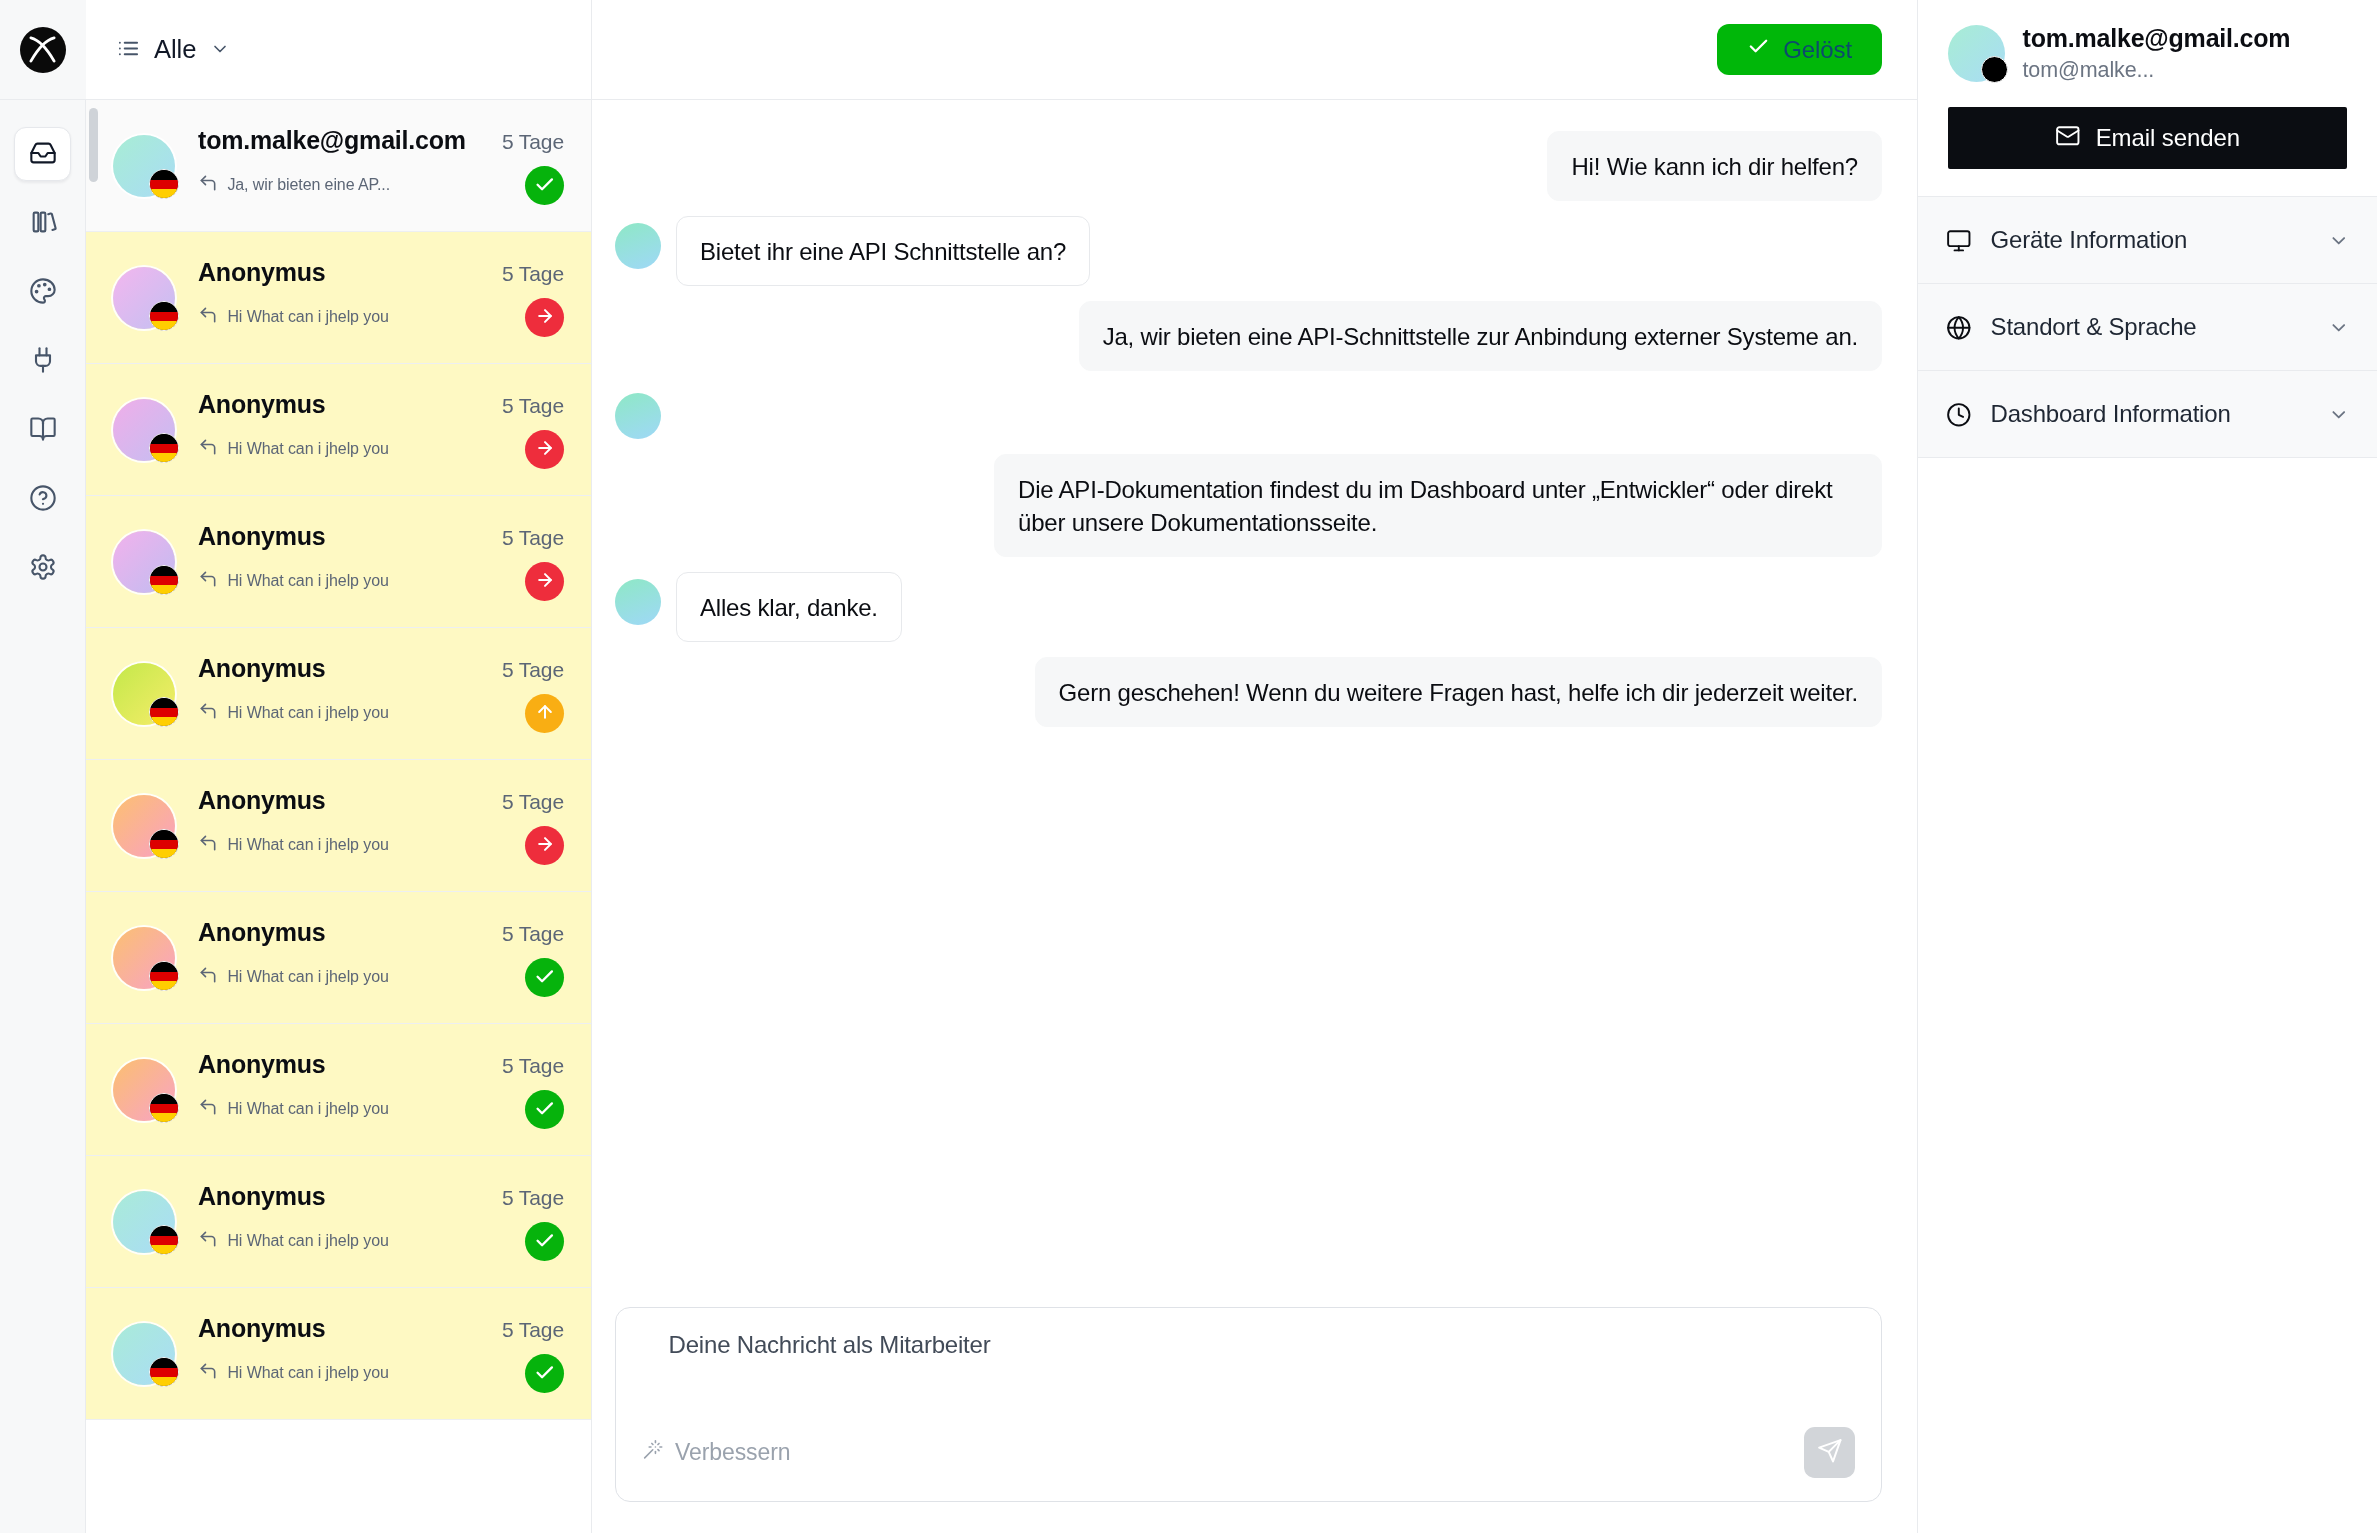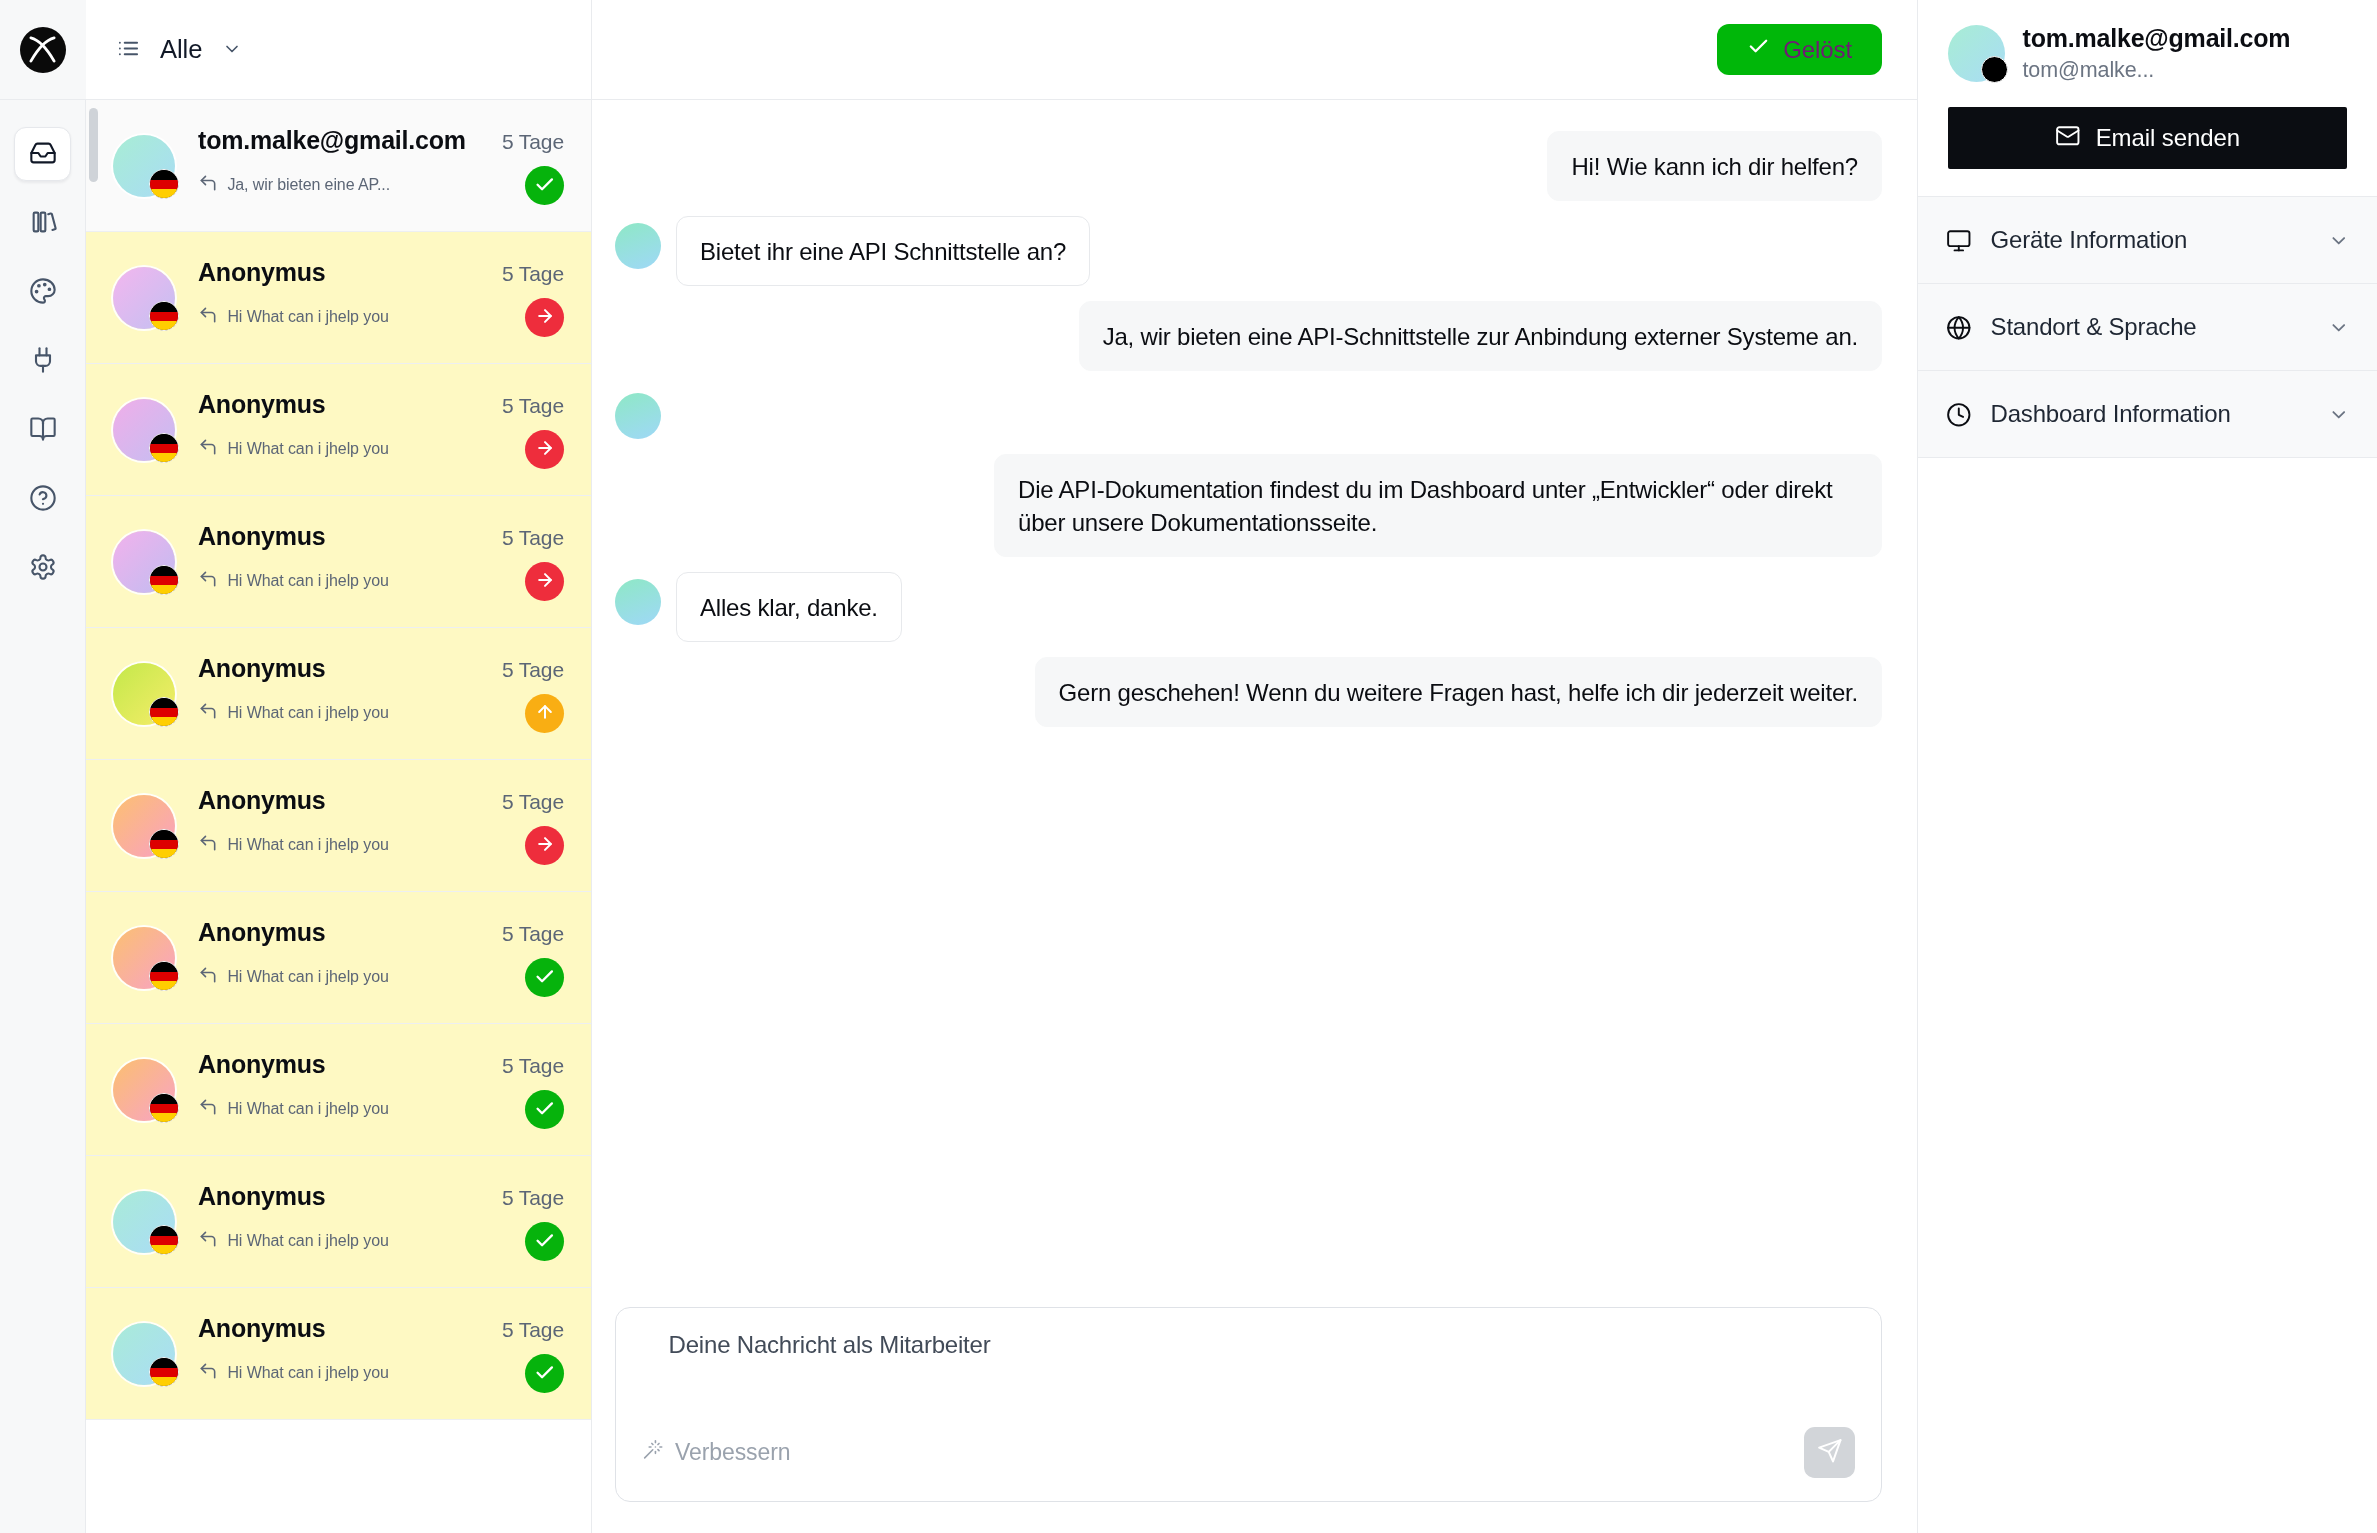--- a/index.html
+++ b/index.html
@@ -80,21 +80,21 @@
     display: flex;
     align-items: center;
     padding-left: 31px;
     gap: 15px;
   }
   .filter-label {
     font-size: 25.6px;
     color: #111827;
     letter-spacing: -0.1px;
   }
-  .filter-chip { display:flex; align-items:center; gap:20px; cursor:pointer; }
+  .filter-chip { display:flex; align-items:center; gap:14px; cursor:pointer; }
   .conv-scroll {
     flex: 1 1 auto;
     overflow: hidden;
     position: relative;
   }
   .conv-track {
     position: absolute;
     left: 2.7px; top: 8px;
     width: 9.4px; height: 74px;
     border-radius: 6.7px;
@@ -171,21 +171,21 @@
     height: 100px;
     flex: 0 0 100px;
     border-bottom: 1.3px solid #e9ebee;
     display: flex;
     align-items: center;
     justify-content: flex-end;
     padding-right: 35px;
   }
   .btn-resolve {
     background: #00b709;
-    color: #701a75;
+    color: #0c4a6e;
     border: none;
     border-radius: 12px;
     height: 51px;
     padding: 0 30px;
     font-size: 24px;
     display: flex; align-items: center; gap: 13.5px;
     cursor: pointer;
     font-family: "Liberation Sans", sans-serif;
     letter-spacing: -0.1px;
   }

